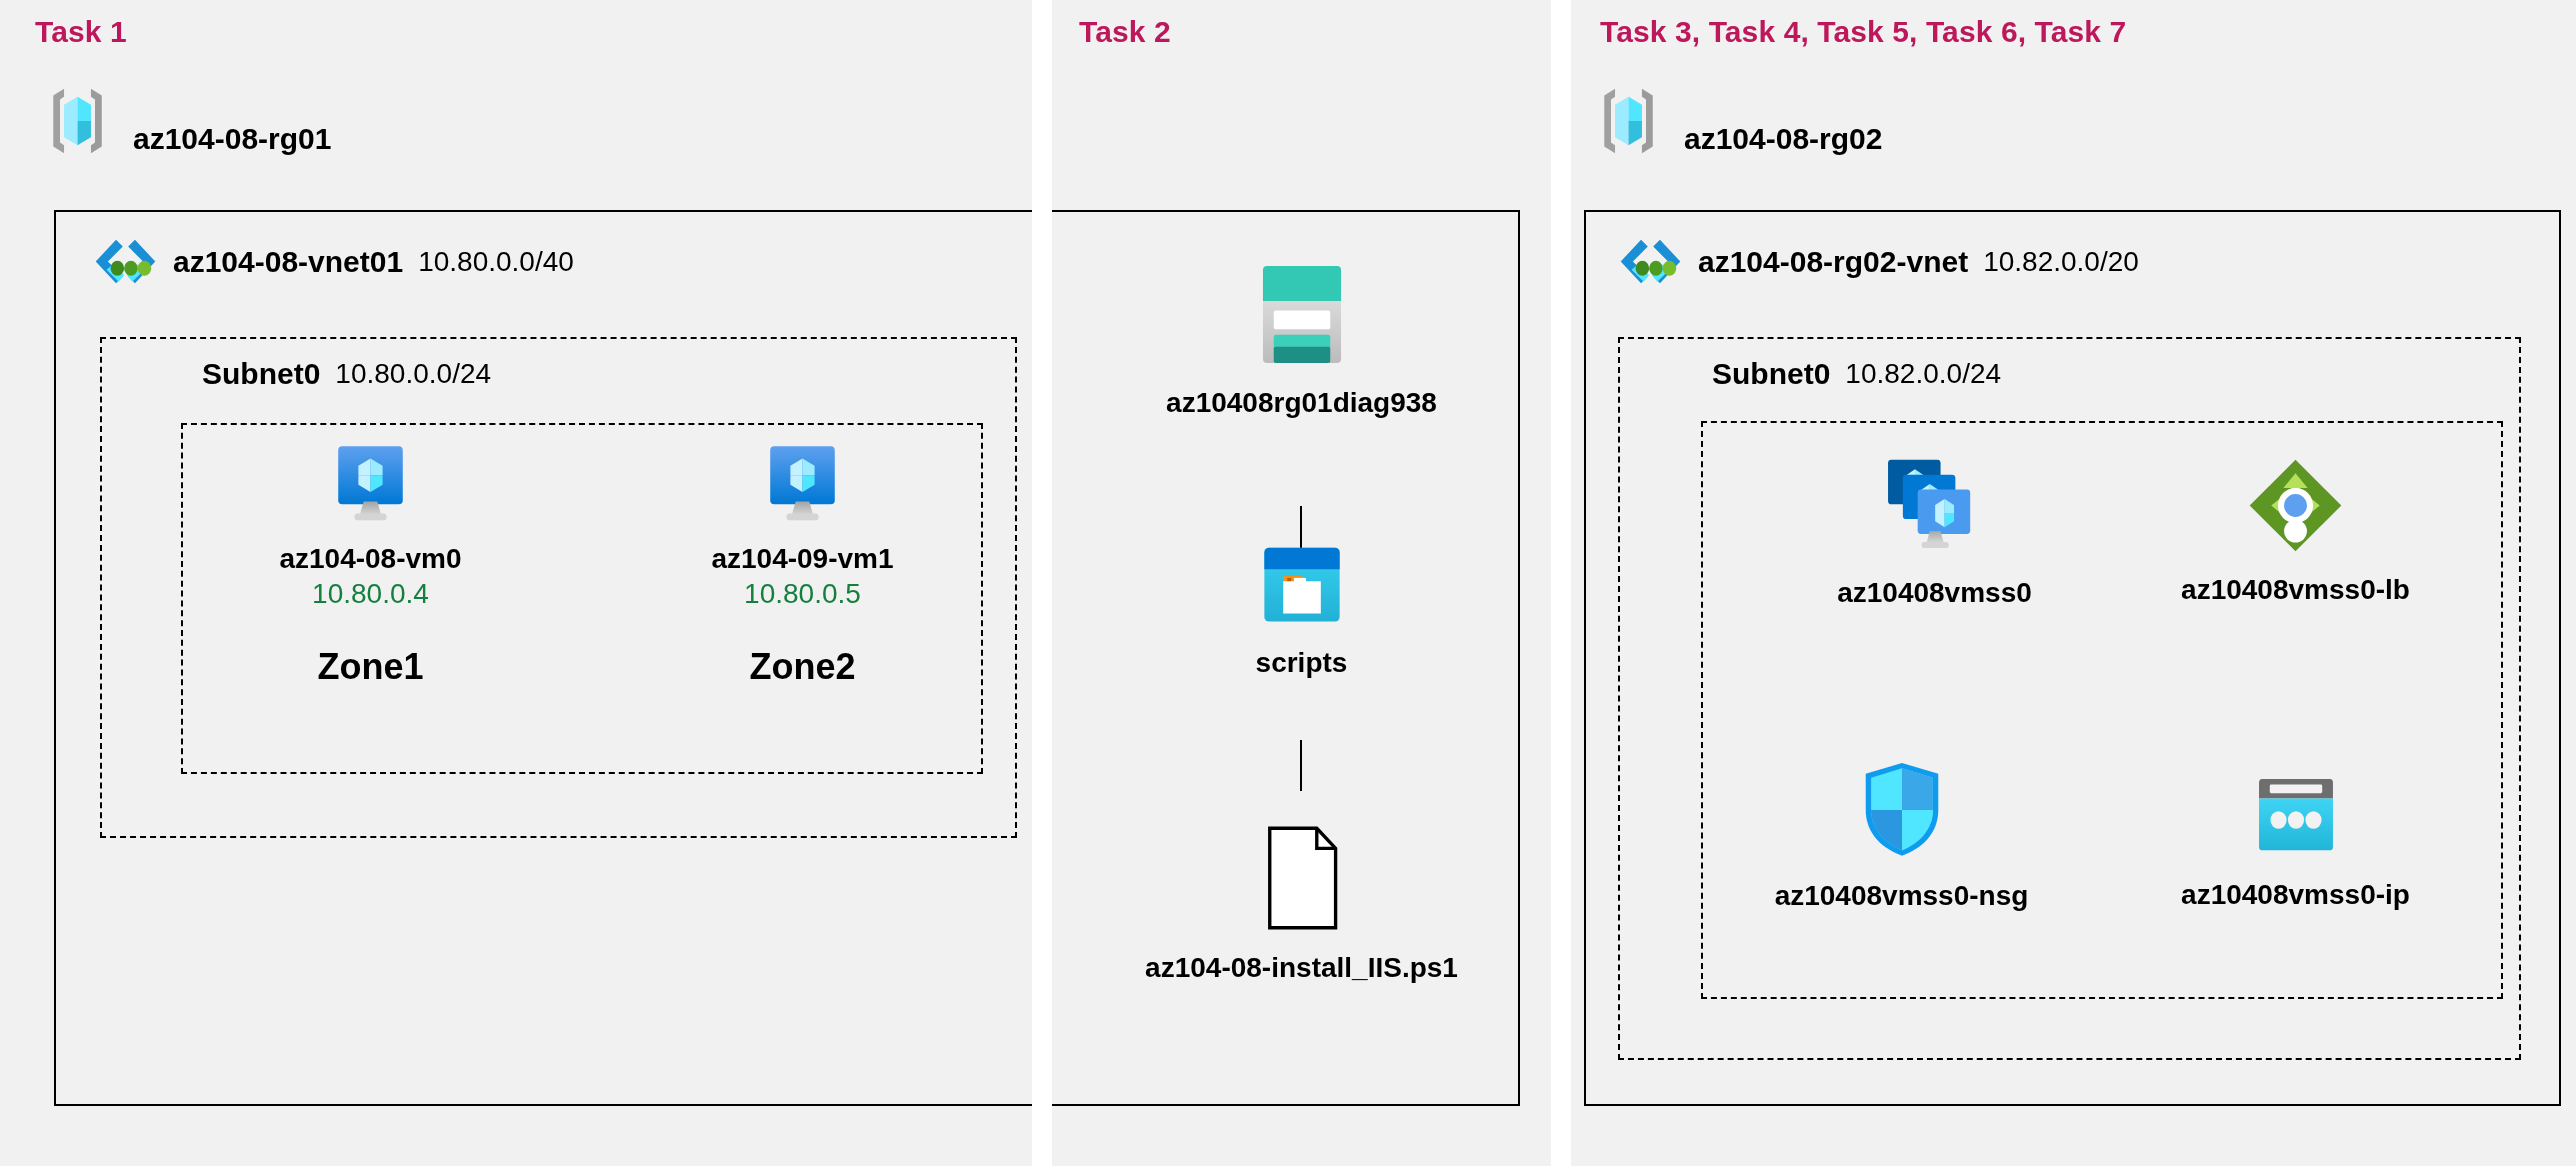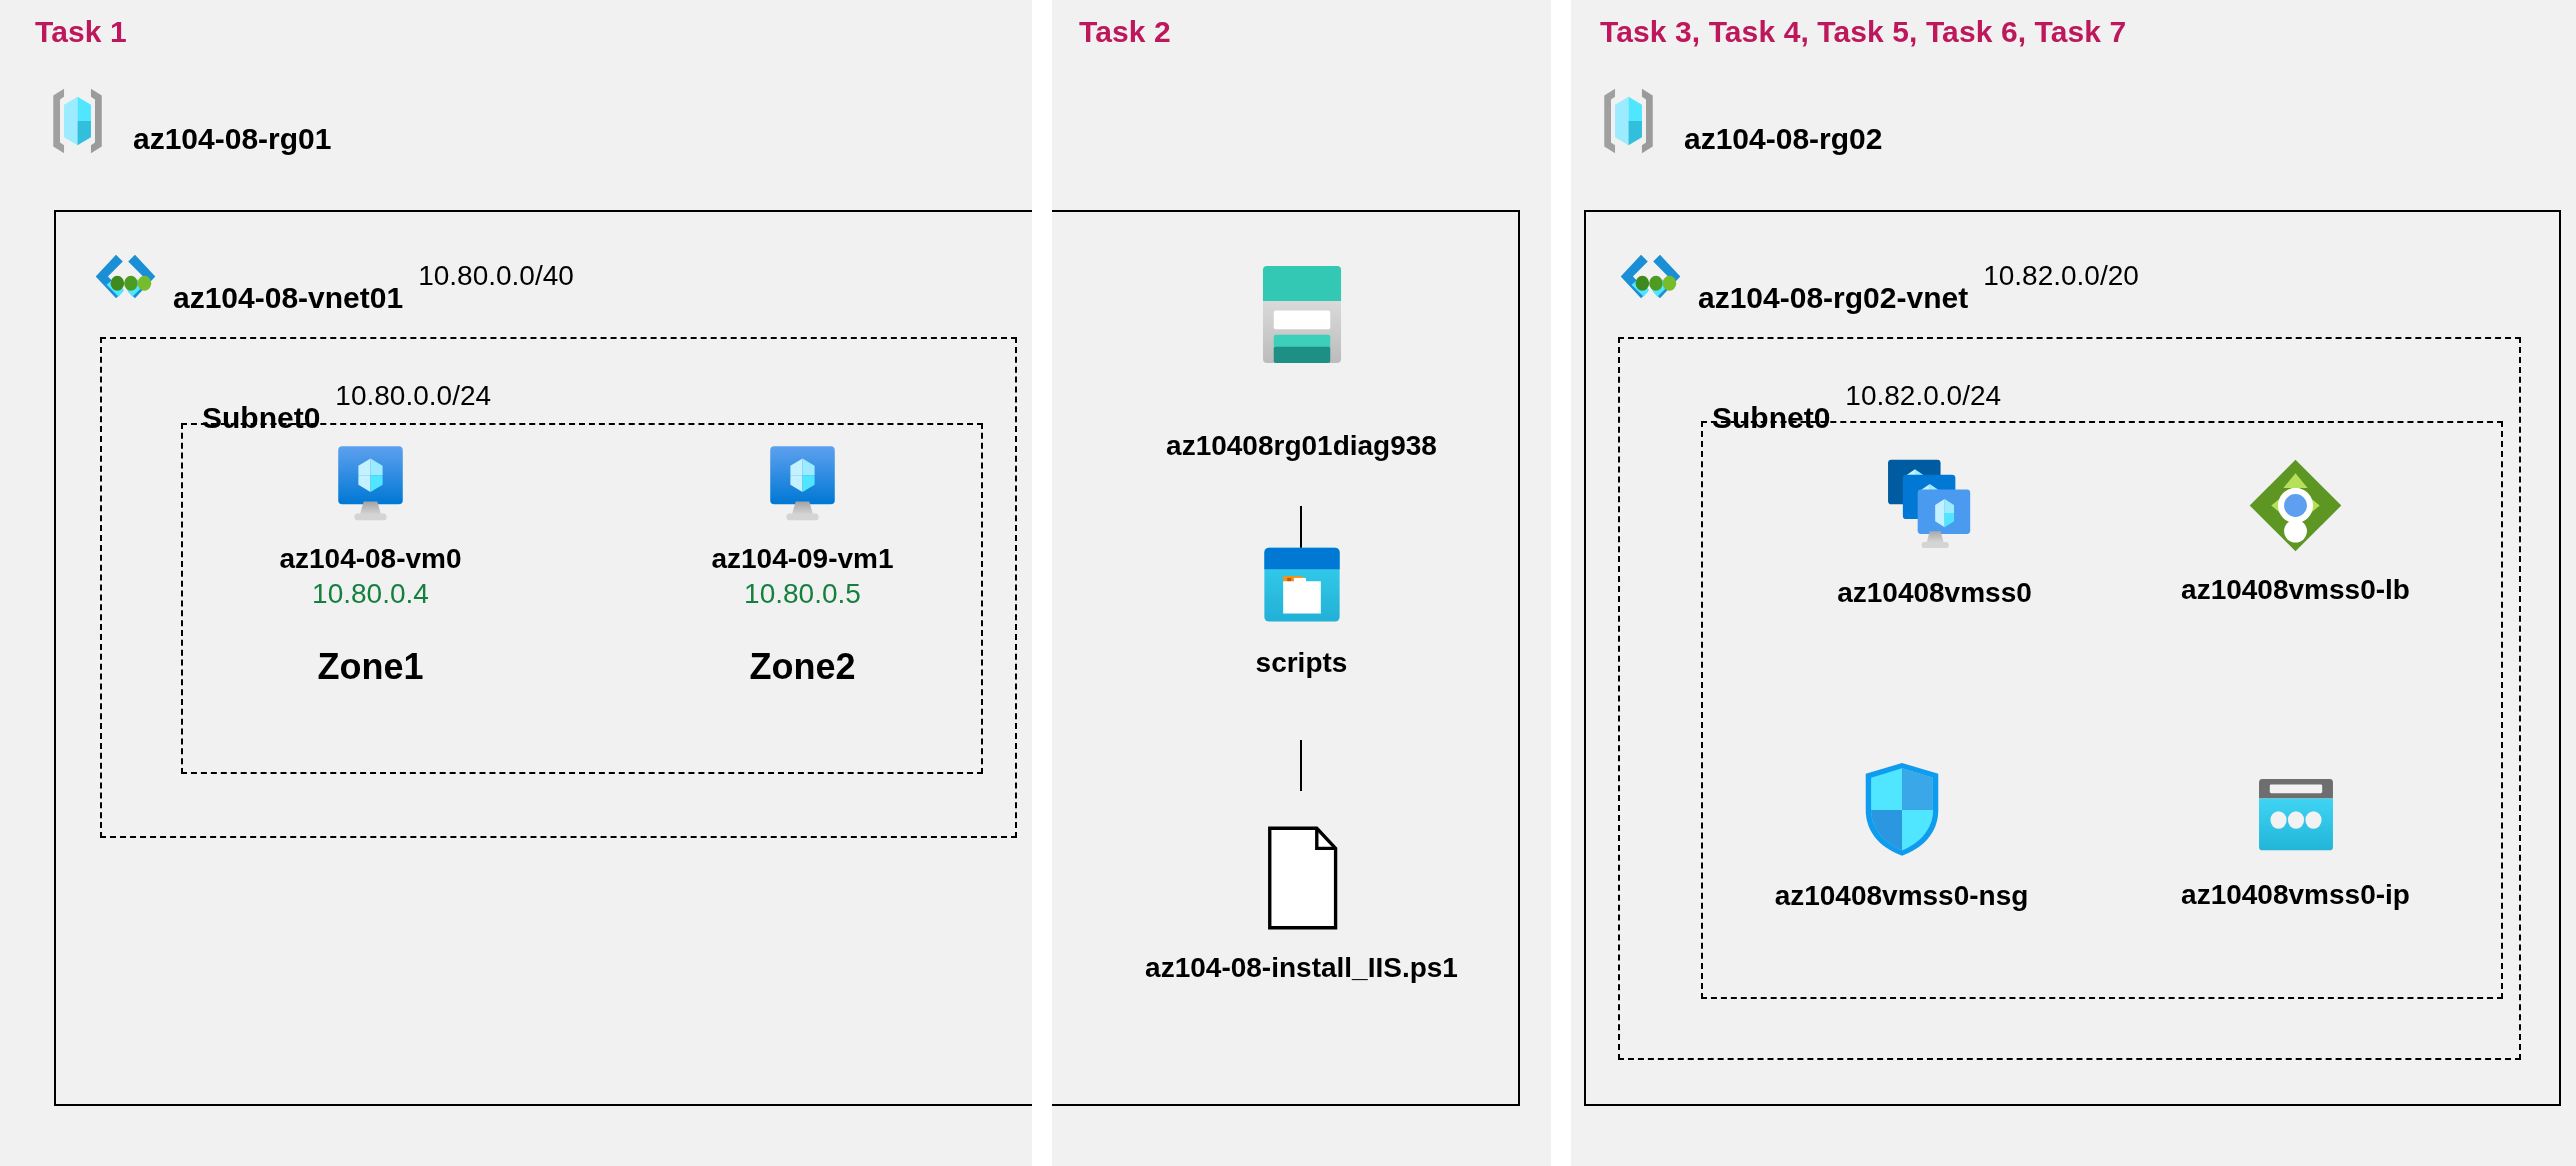--- a/index.html
+++ b/index.html
@@ -48,36 +48,36 @@
   .subnet-box { position: absolute; border: 2.7px dashed #000; }
   #subnet0-l { left: 100px;  top: 337px; width: 917px; height: 501px; }
   #subnet0-r { left: 1618px; top: 337px; width: 903px; height: 723px; }
 
   .zone-box { position: absolute; border: 2.7px dashed #000; }
   #zone-box-l { left: 181px;  top: 423px; width: 802px; height: 351px; }
   #zone-box-r { left: 1701px; top: 421px; width: 802px; height: 578px; }
 
   
   .inline-label { position: absolute; display: flex; align-items: center; gap: 15px; white-space: nowrap; }
-  .lbl-bold  { font-size: 30px; font-weight: bold; color: #000; margin-top: 44px; }
+  .lbl-bold  { font-size: 30px; font-weight: bold; color: #000; }
   .lbl-plain { font-size: 28px; font-weight: normal; color: #000; }
   #vnet01-label { left: 93px;  top: 237px; }
   #vnet02-label { left: 1618px; top: 237px; }
   #subnet0-l-label { left: 202px;  top: 357px; }
   #subnet0-r-label { left: 1712px; top: 357px; }
 
   
   .node { position: absolute; display: flex; flex-direction: column; align-items: center; }
   .node .cap  { font-size: 28px; font-weight: bold; color: #000; white-space: nowrap; text-align: center; }
   .node .cap2 { font-size: 28px; font-weight: normal; color: #15803d; white-space: nowrap; text-align: left; margin-top: 2.7px; }
   .node .cap3 { font-size: 36px; font-weight: bold; color: #000; white-space: nowrap; text-align: center; margin-top: 36px; }
 
   #node-vm0  { left: 276px;  top: 445px; width: 189px; }
   #node-vm1  { left: 708px; top: 445px; width: 189px; }
-  #node-storage { left: 1153px; top: 262px; width: 297px; gap: 43px; }
+  #node-storage { left: 1153px; top: 262px; width: 297px; }
   #node-scripts { left: 1207px; top: 545px; width: 189px; }
   #node-psfile  { left: 1160px; top: 824px; width: 283px; }
 
   #node-vmss    { left: 1793px; top: 457px;  width: 283px; }
   #node-lb      { left: 2147px; top: 457px;  width: 297px; }
   #node-nsg     { left: 1753px; top: 760px; width: 297px; }
   #node-pip     { left: 2147px; top: 777px; width: 297px; }
 
   .icon-gap { margin-bottom: 20px; }
 

